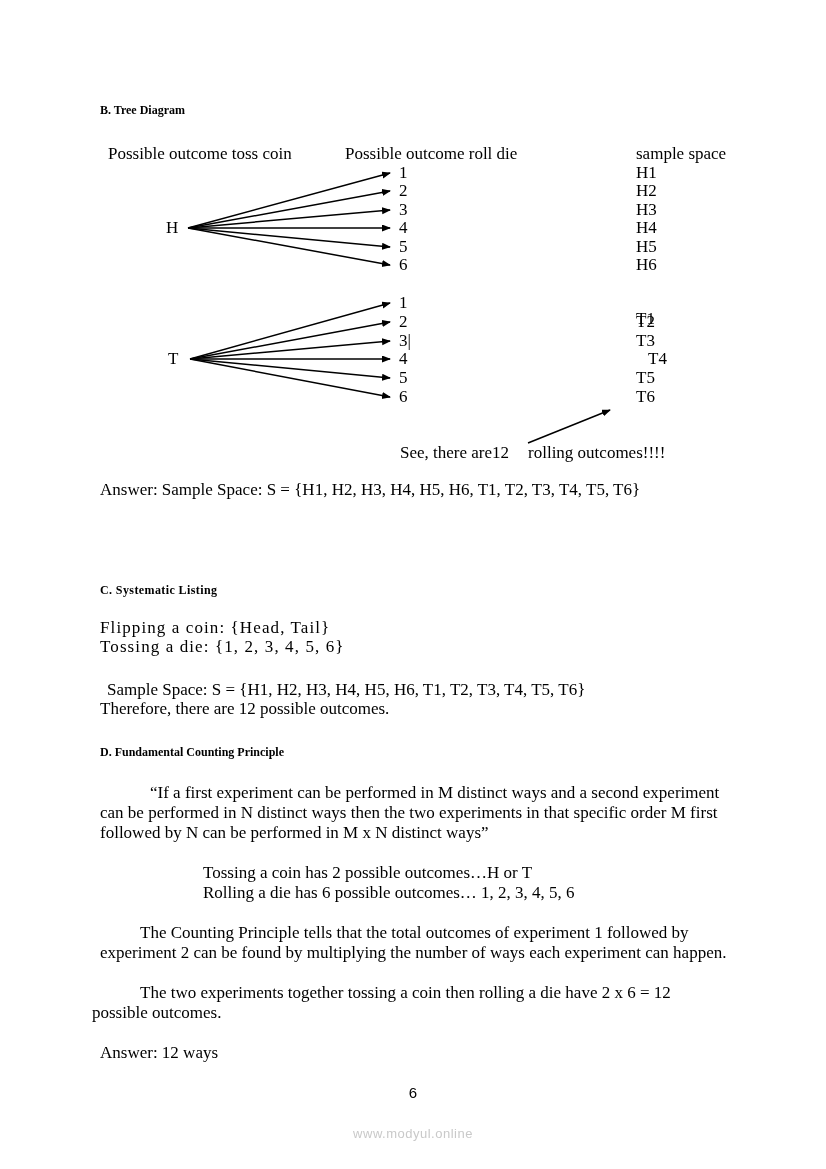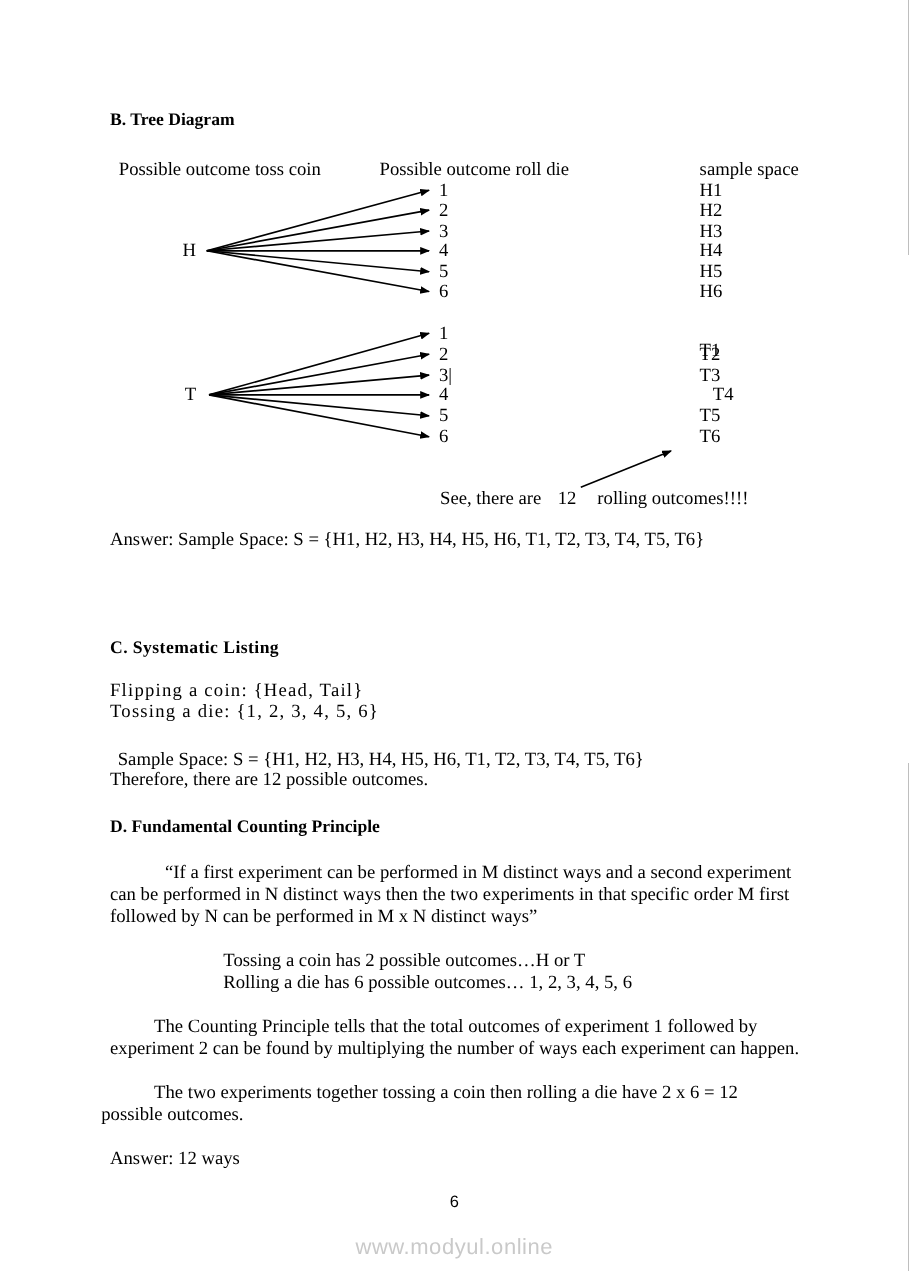--- a/index.html
+++ b/index.html
@@ -11,34 +11,34 @@
     color:#000;
     overflow:hidden;
     margin:0 auto;
   }
   .line{
     position:absolute;
     font-size:17px;
     line-height:20px;
     white-space:nowrap;
   }
-  .bold{font-weight:700;font-size:16px;}
+  .bold{font-weight:700;font-size:12px;}
   .spread{letter-spacing:1.1px;}
   .spread-sm{letter-spacing:0.4px;}
   .center{left:0;width:826px;text-align:center;}
   .sans{font-family:"Liberation Sans","DejaVu Sans",sans-serif;}
   .watermark{
     color:#c9c9c9;
-    font-size:20px;
+    font-size:13px;
     letter-spacing:0.5px;
   }
   .pagenum{font-size:15px;}
   svg.arrows{position:absolute;left:0;top:0;pointer-events:none;}
   .callout span{display:inline-block;}
-  .callout .cnt{margin-left:15px;}
+  .callout .cnt{}
   .callout .sfx{margin-left:19px;}
 </style>
 </head>
 <body>
 
 <div class="page">
 
   <div class="line bold" style="left:100px;top:100px;">B. Tree Diagram</div>
 
   <div>

